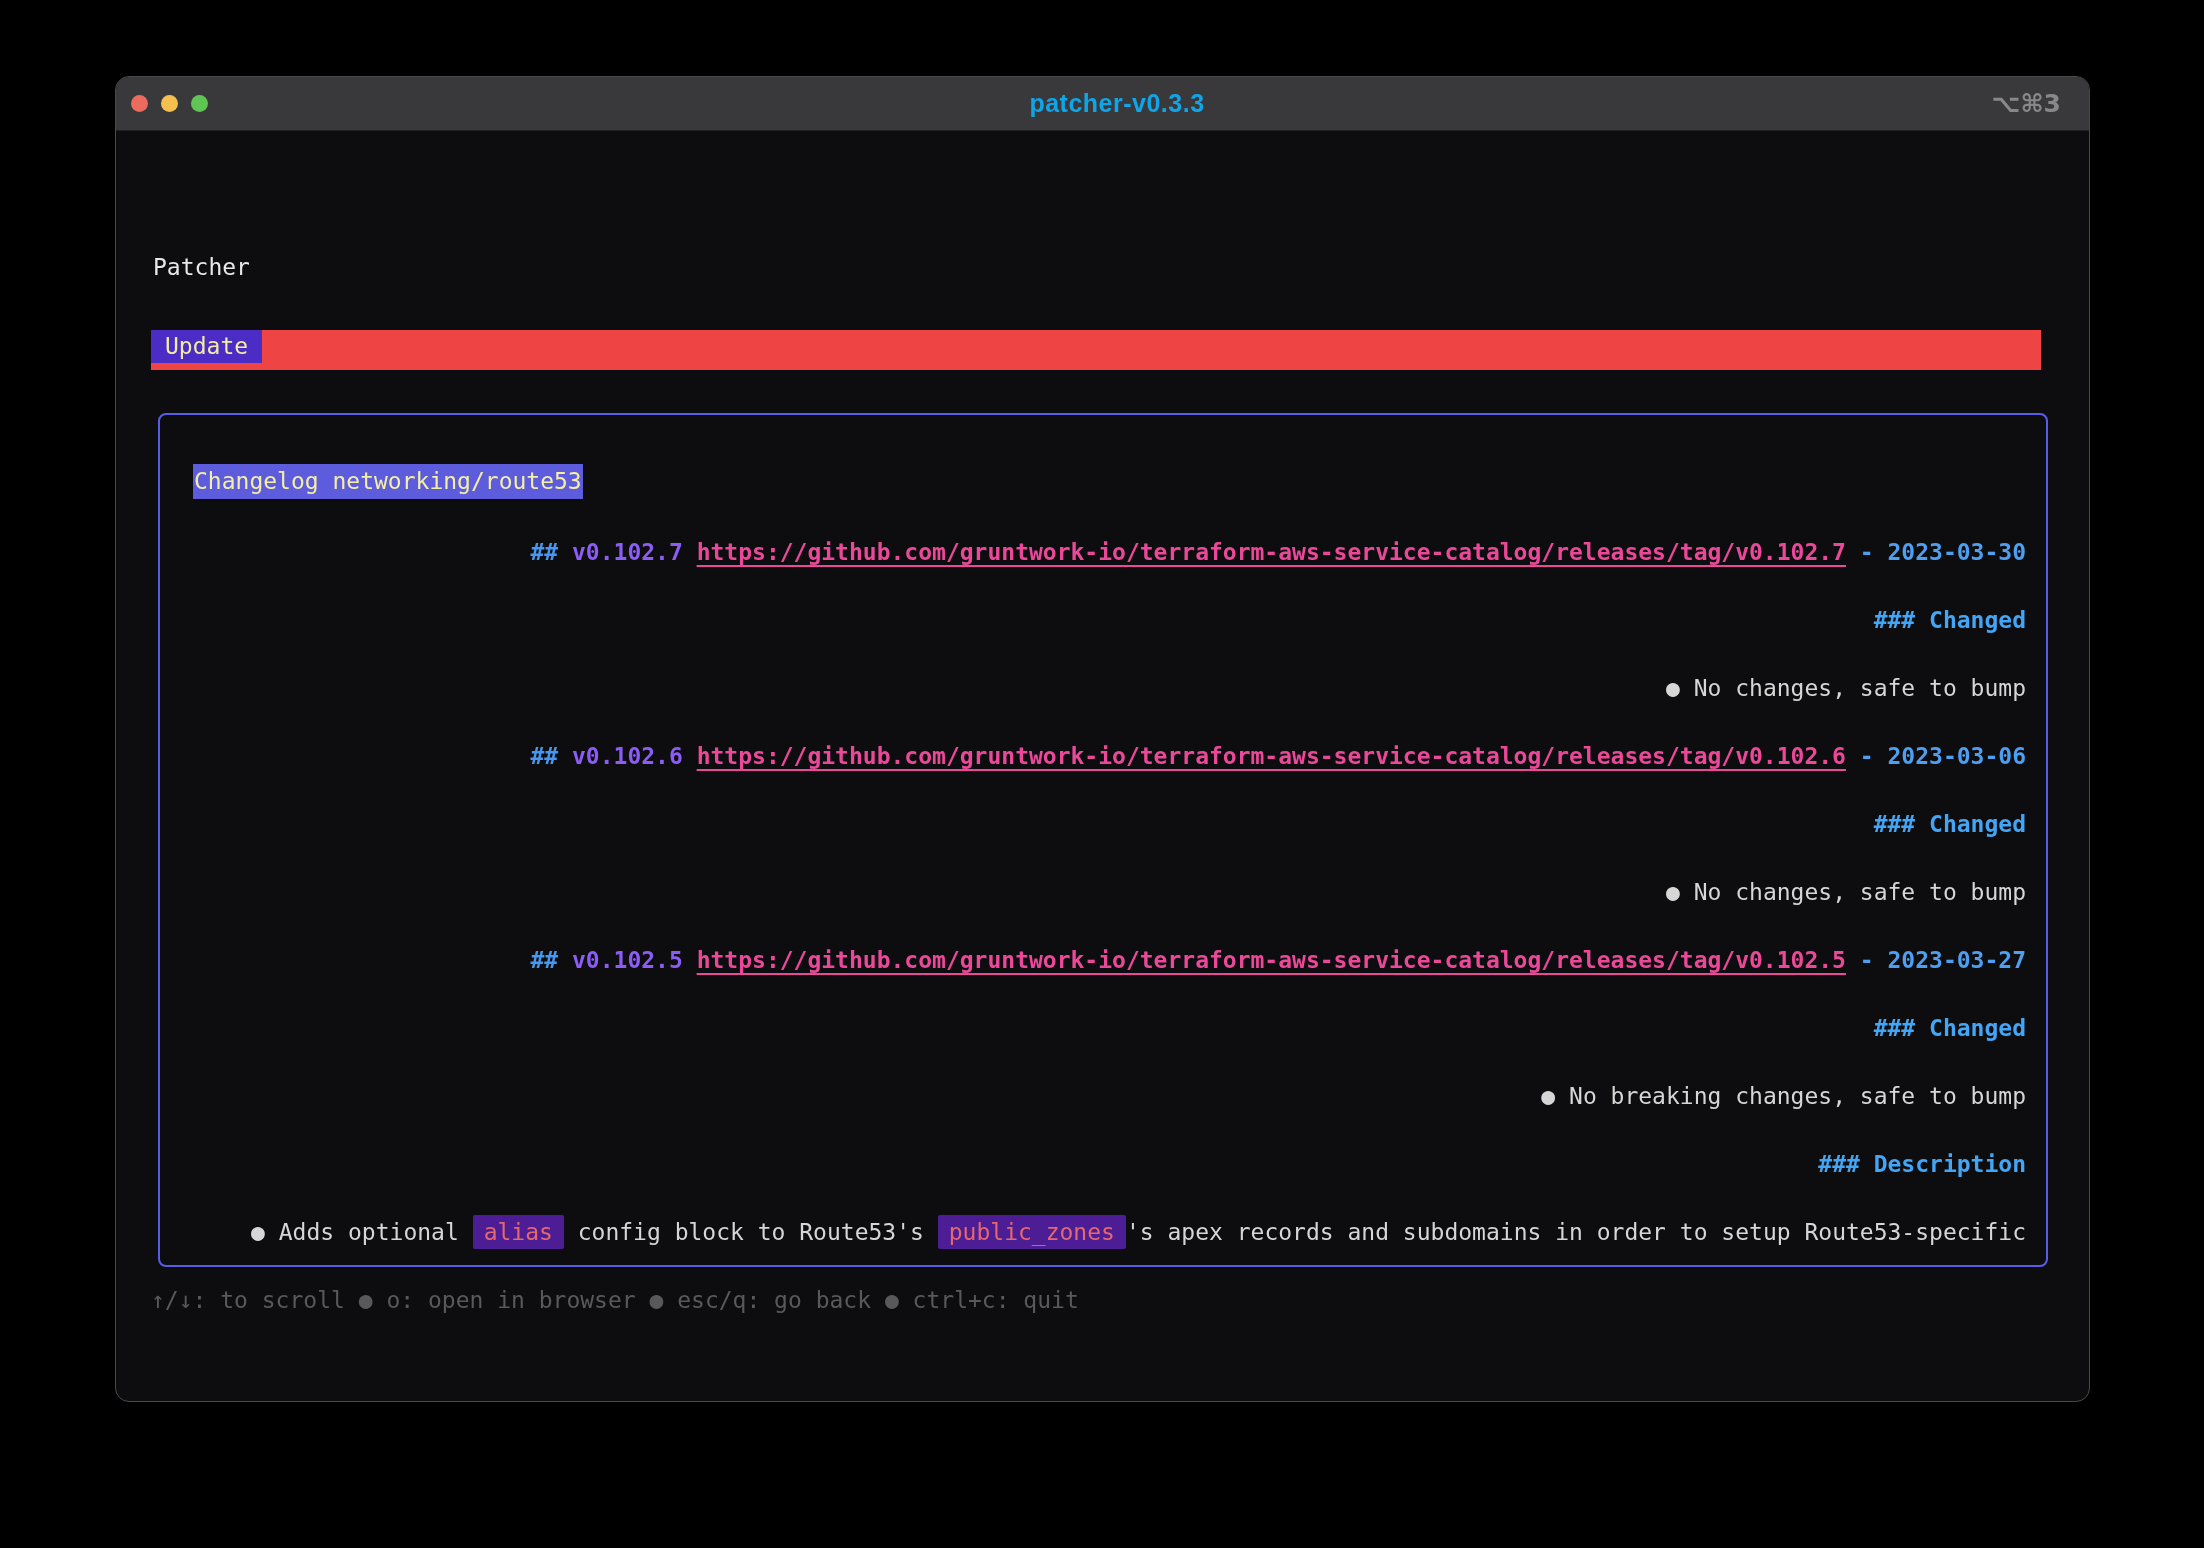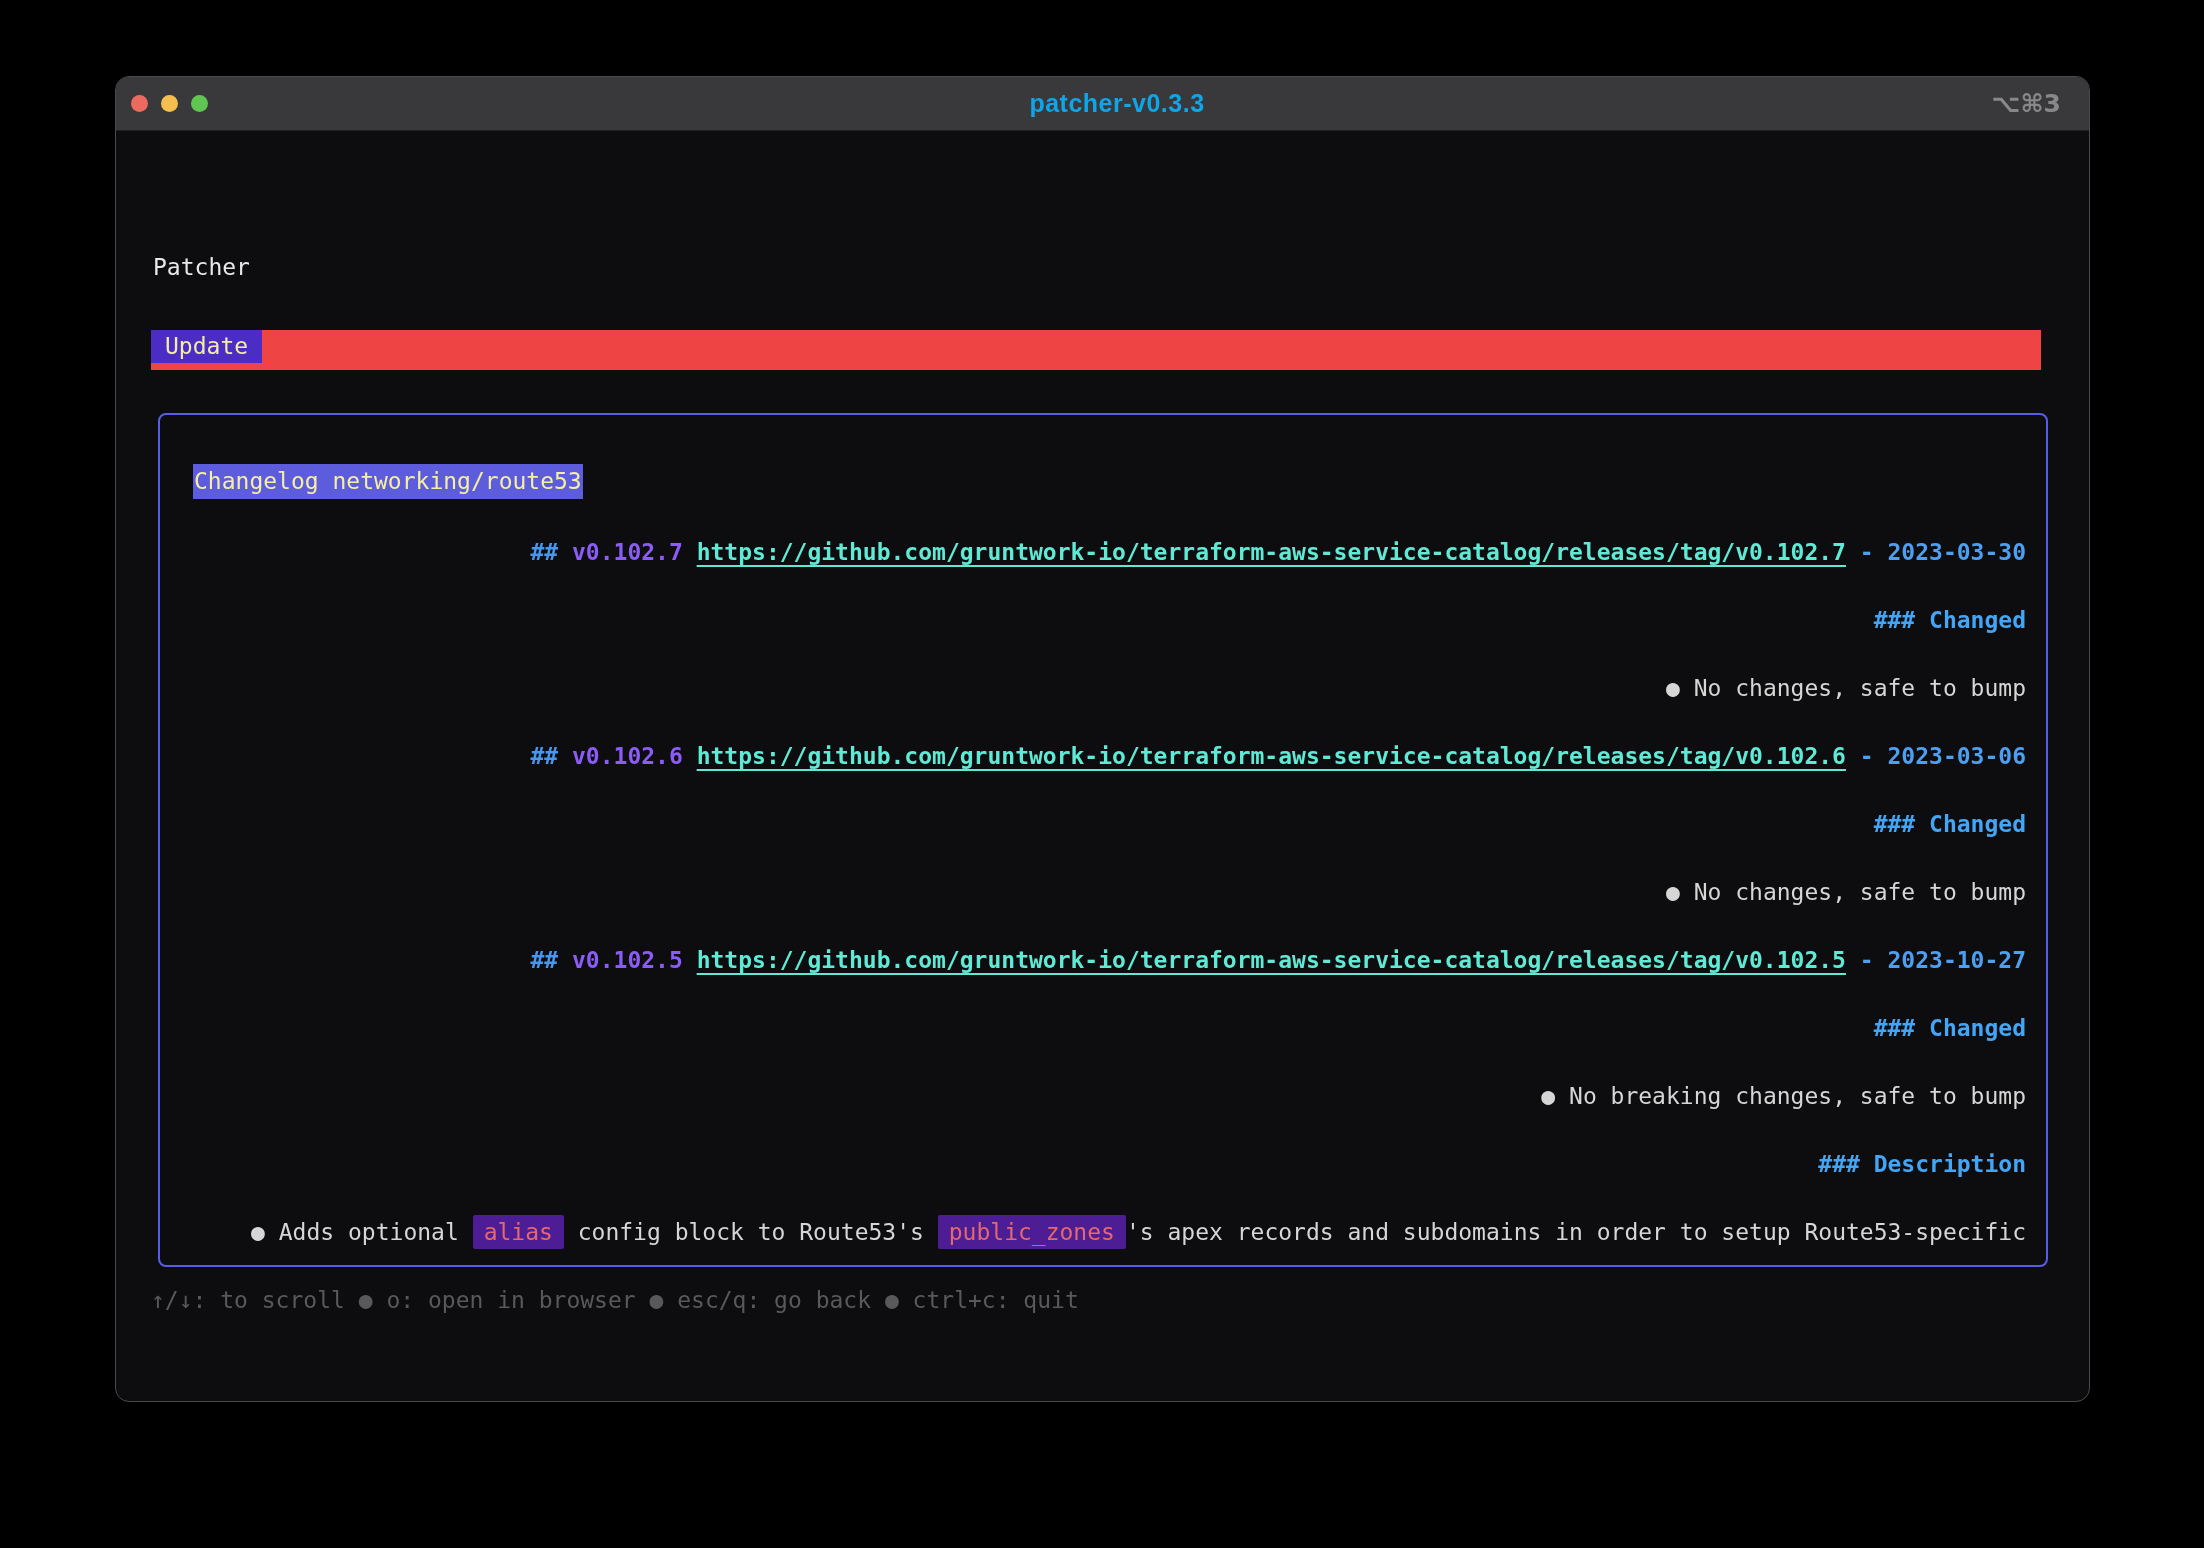--- a/index.html
+++ b/index.html
@@ -56,21 +56,21 @@
   }
   .badge {
     position:absolute; left:33px; top:49px; height:35px; line-height:35px;
     background:#5c5cdd; color:#f5efa2; padding:0 1px; white-space:pre;
   }
   .md { position:absolute; left:33px; top:120px; right:20px; }
   .md-line { height:34px; line-height:34px; margin-bottom:34px; white-space:pre; color:#d6d6d6; }
   .md-line:last-child { margin-bottom:0; }
   .seg-hash    { color:#4796f0; font-weight:bold; }
   .seg-version { color:#8b5cf6; font-weight:bold; }
-  .seg-url     { color:#5eead4; font-weight:bold; text-decoration:underline; text-underline-offset:5px; cursor:pointer; }
+  .seg-url     { color:#ec4899; font-weight:bold; text-decoration:underline; text-underline-offset:5px; cursor:pointer; }
   .seg-date    { color:#4d9ff2; font-weight:bold; }
   .seg-h3      { color:#42a5f5; font-weight:bold; }
   .seg-text    { color:#d6d6d6; }
   .seg-code    { color:#e5686f; background:#4c1d95; padding:4px 11px; border-radius:2px; }
 
   .footer {
     position:absolute; left:35px; top:1152px; height:34px; line-height:34px;
     color:#59595b; white-space:pre;
   }
 </style>
@@ -99,21 +99,21 @@
 
     <div class="changelog-box">
       <div class="badge">Changelog networking/route53</div>
       <div class="md" id="md-lines">
           <div class="md-line"><span class="seg-hash">## </span><span class="seg-version">v0.102.7 </span><span class="seg-url">https://github.com/gruntwork-io/terraform-aws-service-catalog/releases/tag/v0.102.7</span><span class="seg-date"> - </span><span class="seg-date">2023-03-30</span></div>
           <div class="md-line"><span class="seg-h3">### Changed</span></div>
           <div class="md-line"><span class="seg-text">● </span><span class="seg-text">No changes, safe to bump</span></div>
           <div class="md-line"><span class="seg-hash">## </span><span class="seg-version">v0.102.6 </span><span class="seg-url">https://github.com/gruntwork-io/terraform-aws-service-catalog/releases/tag/v0.102.6</span><span class="seg-date"> - </span><span class="seg-date">2023-03-06</span></div>
           <div class="md-line"><span class="seg-h3">### Changed</span></div>
           <div class="md-line"><span class="seg-text">● </span><span class="seg-text">No changes, safe to bump</span></div>
-          <div class="md-line"><span class="seg-hash">## </span><span class="seg-version">v0.102.5 </span><span class="seg-url">https://github.com/gruntwork-io/terraform-aws-service-catalog/releases/tag/v0.102.5</span><span class="seg-date"> - </span><span class="seg-date">2023-10-27</span></div>
+          <div class="md-line"><span class="seg-hash">## </span><span class="seg-version">v0.102.5 </span><span class="seg-url">https://github.com/gruntwork-io/terraform-aws-service-catalog/releases/tag/v0.102.5</span><span class="seg-date"> - </span><span class="seg-date">2023-03-27</span></div>
           <div class="md-line"><span class="seg-h3">### Changed</span></div>
           <div class="md-line"><span class="seg-text">● </span><span class="seg-text">No breaking changes, safe to bump</span></div>
           <div class="md-line"><span class="seg-h3">### Description</span></div>
           <div class="md-line"><span class="seg-text">● Adds optional </span><span class="seg-code">alias</span><span class="seg-text"> config block to Route53's </span><span class="seg-code">public_zones</span><span class="seg-text">'s apex records and subdomains in order to setup Route53-specific</span></div>
         </div>
     </div>
 
     <div class="footer">↑/↓: to scroll ● o: open in browser ● esc/q: go back ● ctrl+c: quit</div>
 
   </div>

